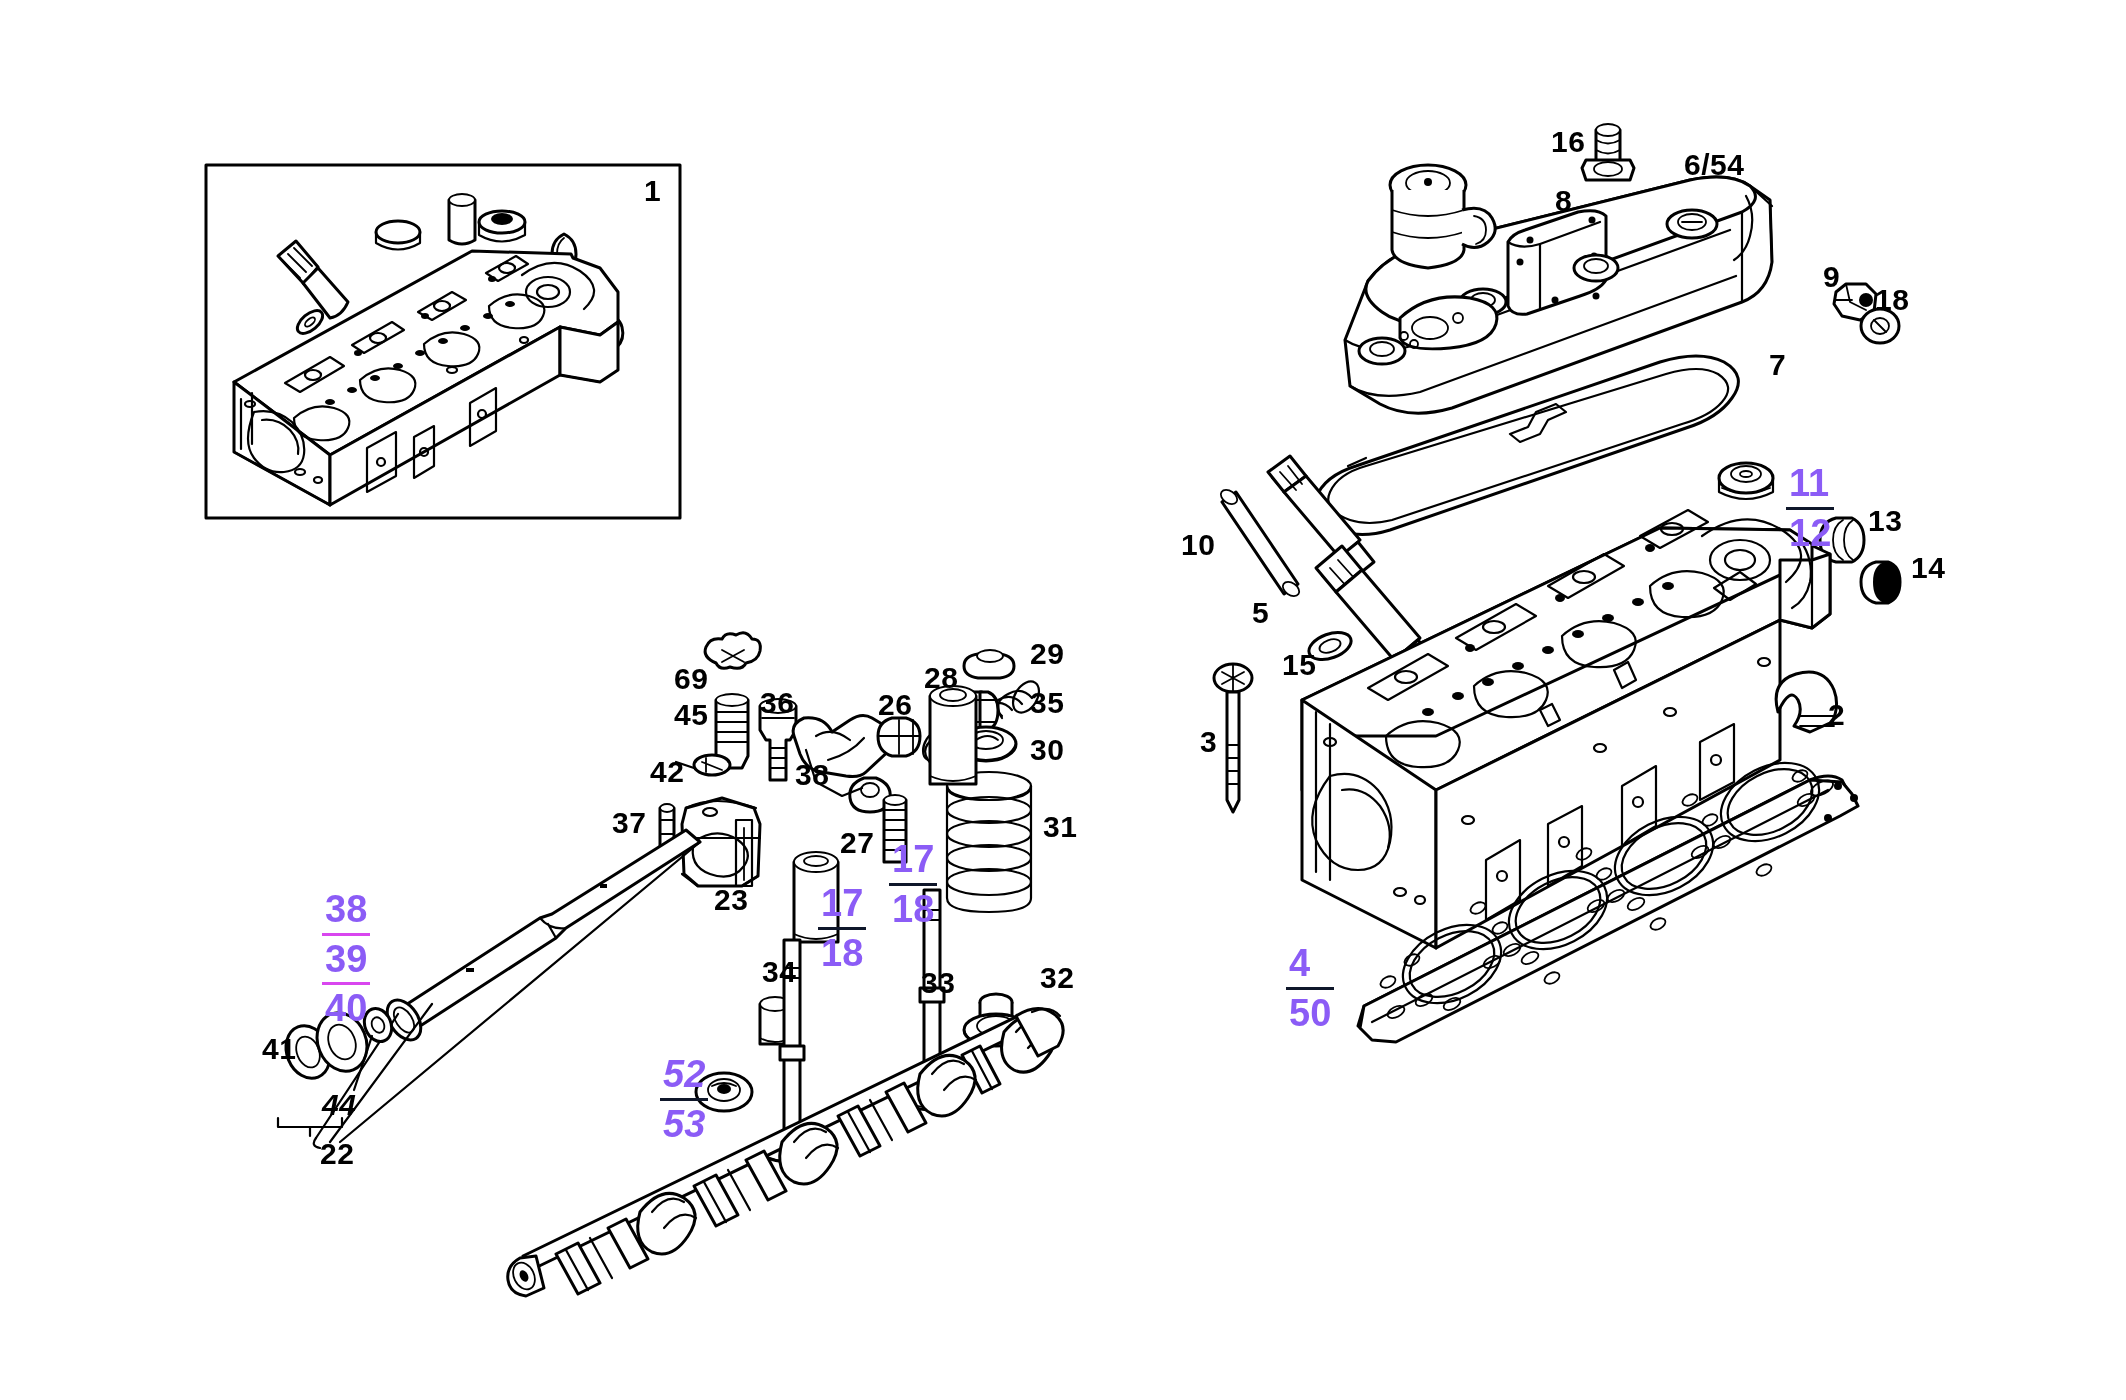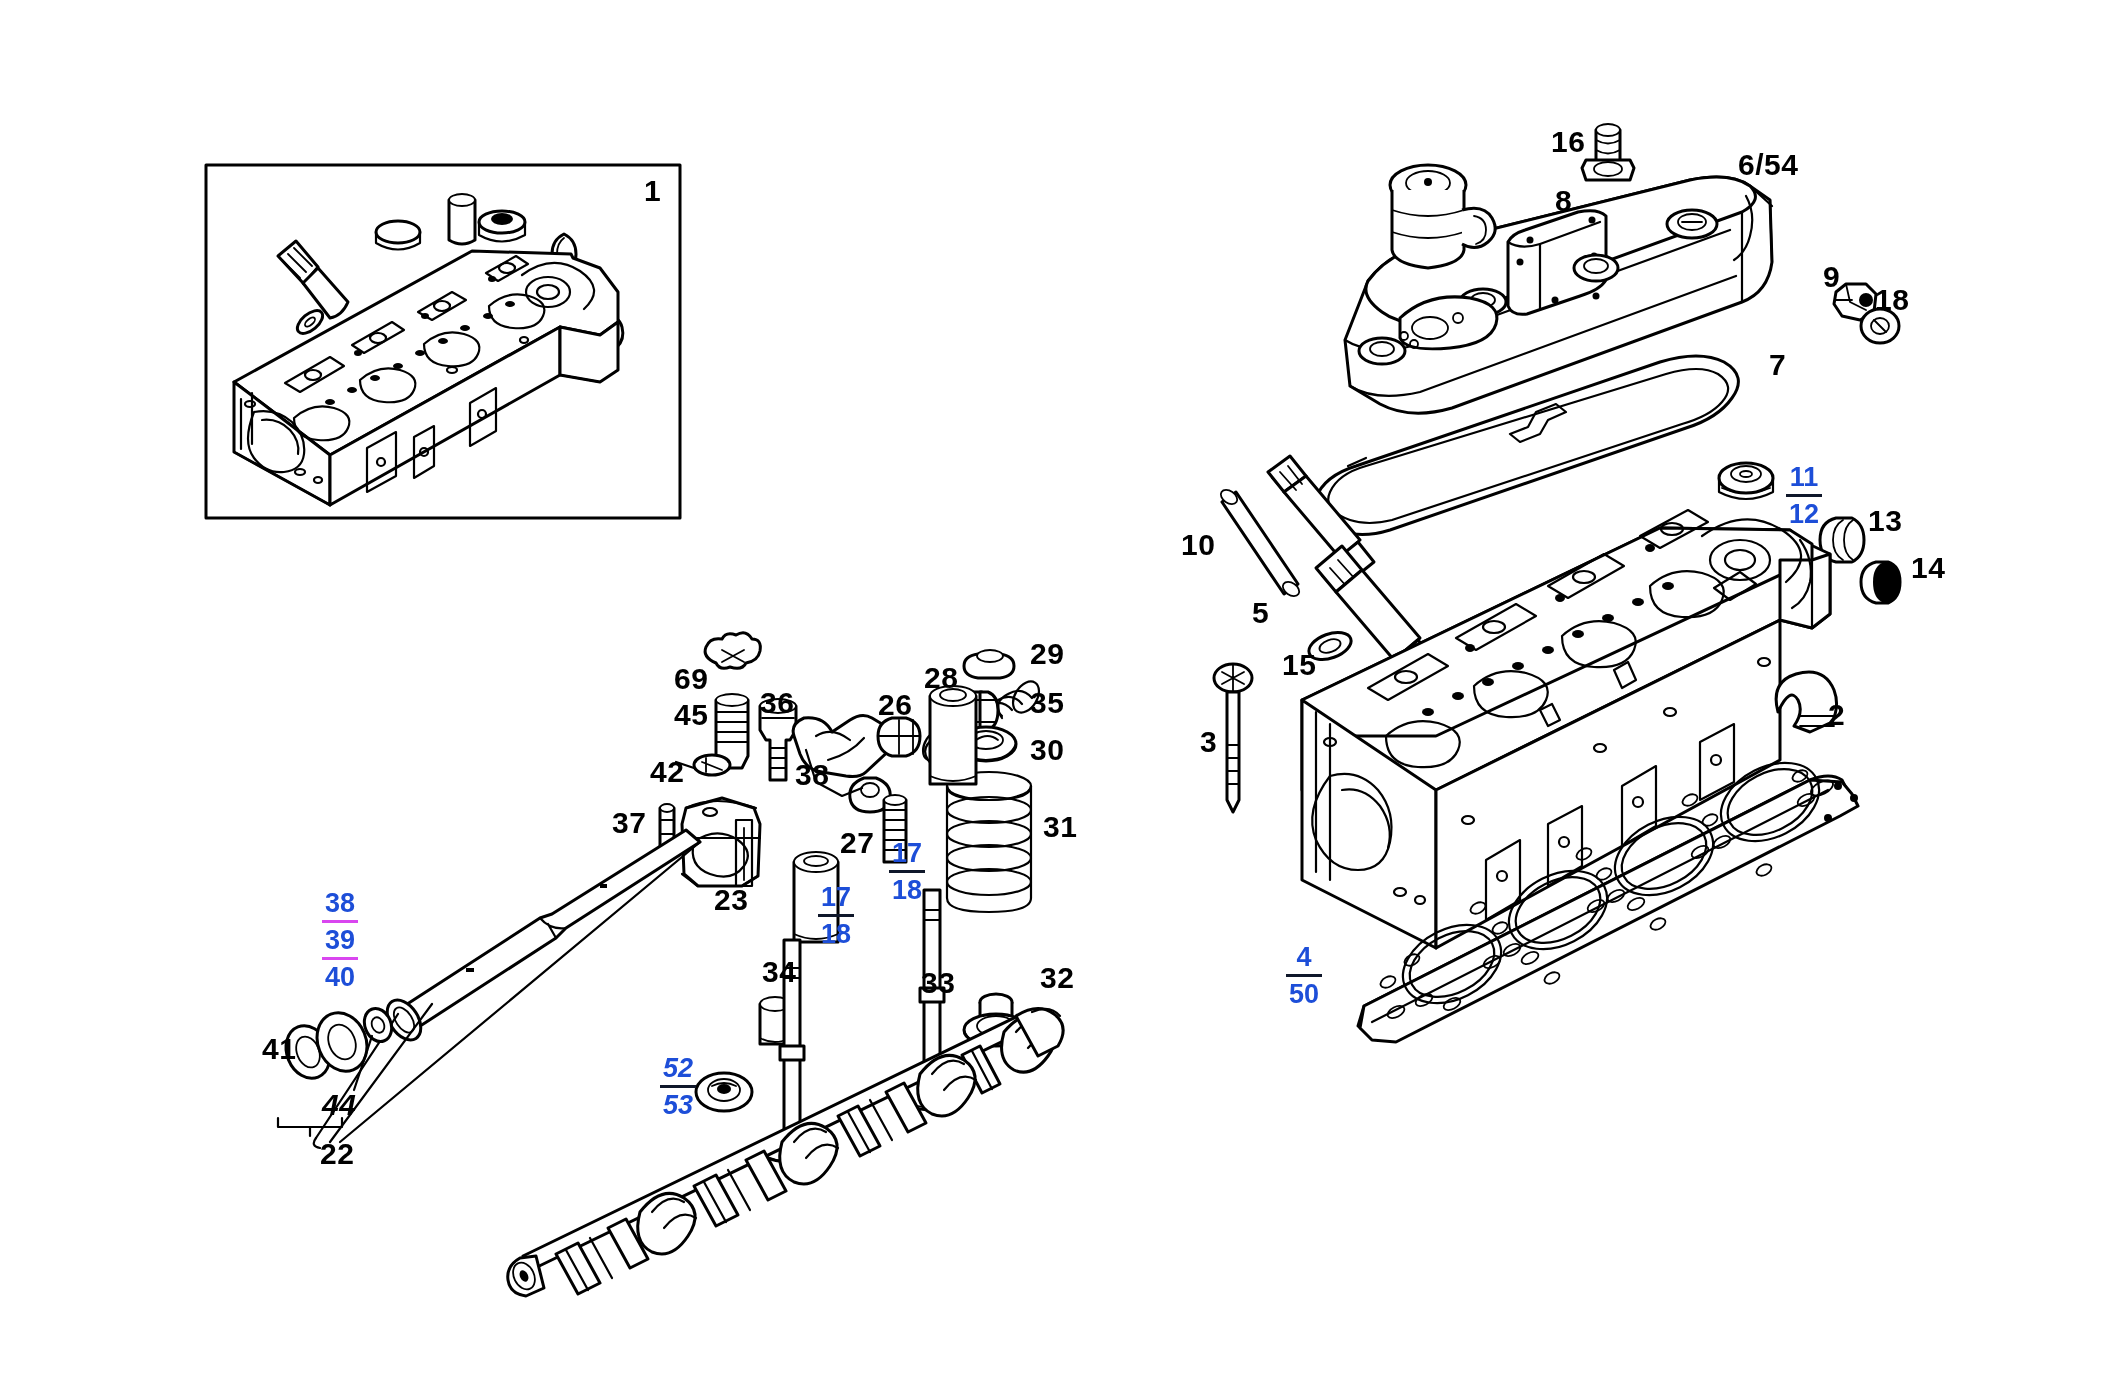--- a/index.html
+++ b/index.html
@@ -32,24 +32,24 @@
     font-size: 30px;
     line-height: 1;
     color: #000;
     white-space: nowrap;
     letter-spacing: 0.5px;
   }
   .frac {
     position: absolute;
     font-family: "Liberation Sans", sans-serif;
     font-weight: 700;
-    font-size: 27px;
+    font-size: 38px;
     line-height: 1.12;
-    color: #1d4ed8;
-    text-align: center;
+    color: #8b5cf6;
+    text-align: left;
     white-space: nowrap;
   }
   .frac > span {
     display: block;
     padding: 0 3px;
   }
   .frac > span + span {
     border-top: 3px solid #0f172a;
     margin-top: 2px;
     padding-top: 2px;
@@ -653,21 +653,21 @@
   <div class="lbl" style="left:1030px; top:735px;">30</div>
   <div class="lbl" style="left:1043px; top:812px;">31</div>
   <div class="lbl" style="left:1040px; top:963px;">32</div>
   <div class="lbl" style="left:890px; top:968px;margin-left:31px;">33</div>
   <div class="lbl" style="left:762px; top:957px;">34</div>
   <div class="lbl" style="left:262px; top:1034px;">41</div>
   <div class="lbl" style="left:322px; top:1090px;font-style:italic;">44</div>
   <div class="lbl" style="left:320px; top:1139px;">22</div>
   <div class="lbl" style="left:1551px; top:127px;">16</div>
   <div class="lbl" style="left:1555px; top:186px;">8</div>
-  <div class="lbl" style="left:1738px; top:150px;">6/54</div>
+  <div class="lbl" style="left:1684px; top:150px;">6/54</div>
   <div class="lbl" style="left:1823px; top:262px;">9</div>
   <div class="lbl" style="left:1875px; top:285px;">18</div>
   <div class="lbl" style="left:1769px; top:350px;">7</div>
   <div class="lbl" style="left:1868px; top:506px;">13</div>
   <div class="lbl" style="left:1911px; top:553px;">14</div>
   <div class="lbl" style="left:1181px; top:530px;">10</div>
   <div class="lbl" style="left:1252px; top:598px;">5</div>
   <div class="lbl" style="left:1282px; top:650px;">15</div>
   <div class="lbl" style="left:1200px; top:727px;">3</div>
   <div class="lbl" style="left:1828px; top:700px;">2</div>

